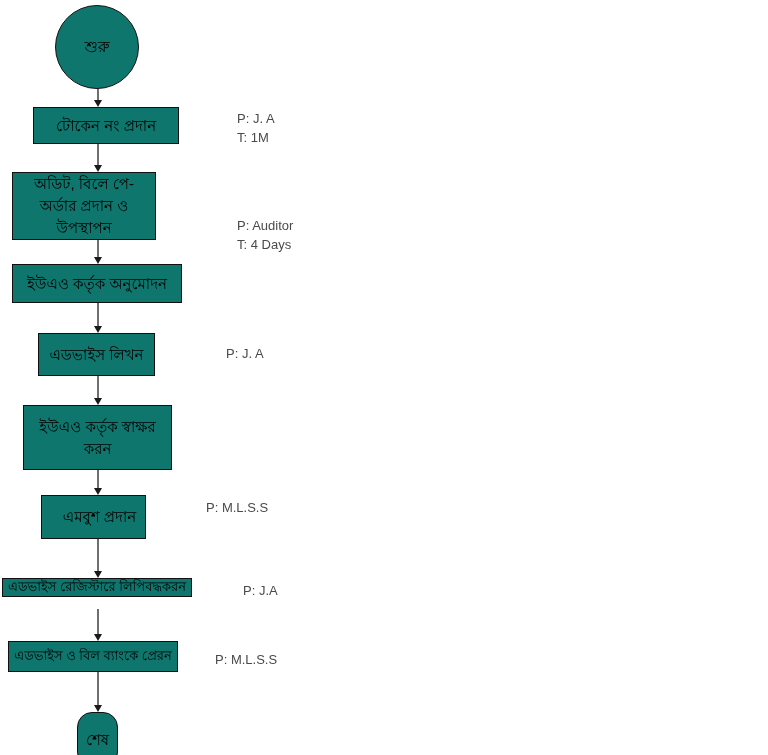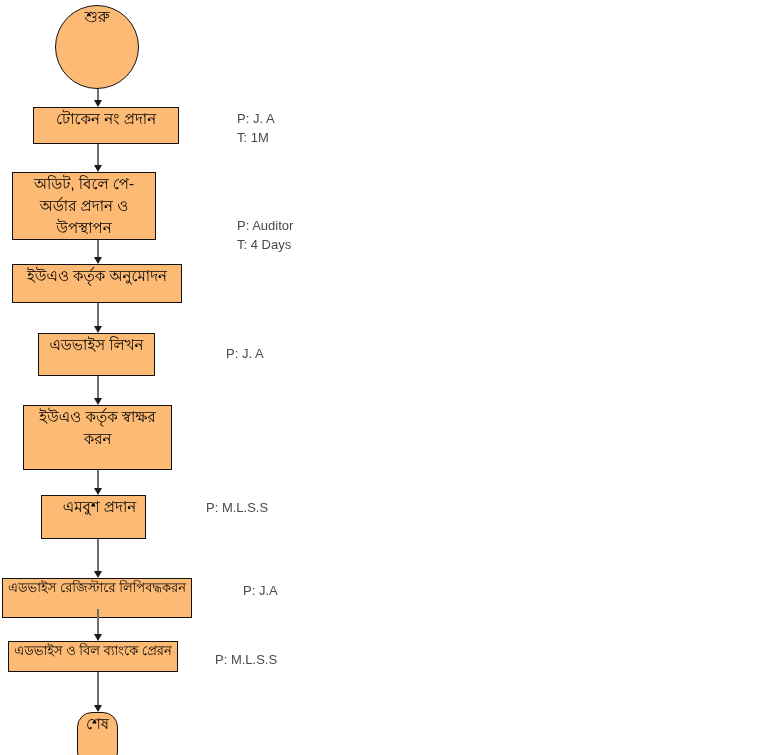--- a/index.html
+++ b/index.html
@@ -18,22 +18,23 @@
     width: 768px;
     height: 755px;
     background: #ffffff;
     overflow: hidden;
   }
 
   
   .node {
     position: absolute;
     box-sizing: border-box;
-    background: #fdba74;
+    background: #0f766e;
     display: flex;
+    align-items: center;
     justify-content: center;
     text-align: center;
   }
 
   .node.process {
     border: 1.4px solid #111111;
   }
 
   .node.terminator-circle {
     border: 1.4px solid #111111;
@@ -107,21 +108,21 @@
       </div>
       <div class="node process" style="left: 38px; top: 333px; width: 117px; height: 43px;">
         <span class="node-label lbl-md">এডভাইস লিখন</span>
       </div>
       <div class="node process" style="left: 23px; top: 405px; width: 149px; height: 65px;">
         <span class="node-label lbl-md">ইউএও কর্তৃক স্বাক্ষর করন</span>
       </div>
       <div class="node process" style="left: 41px; top: 495px; width: 105px; height: 44px; padding-left: 12px;">
         <span class="node-label lbl-md">এমবুশ প্রদান</span>
       </div>
-      <div class="node process" style="left: 2px; top: 578px; width: 190px; height: 40px;">
+      <div class="node process" style="left: 2px; top: 578px; width: 190px; height: 19px;">
         <span class="node-label lbl-sm">এডভাইস রেজিস্টারে লিপিবদ্ধকরন</span>
       </div>
       <div class="node process" style="left: 8px; top: 641px; width: 170px; height: 31px;">
         <span class="node-label lbl-sm">এডভাইস ও বিল ব্যাংকে প্রেরন</span>
       </div>
       <div class="node process" style="left: 77px; top: 712px; width: 41px; height: 55px; border-radius: 15px;">
         <span class="node-label lbl-md">শেষ</span>
       </div>
     </div>
   <div id="connectors-layer">

